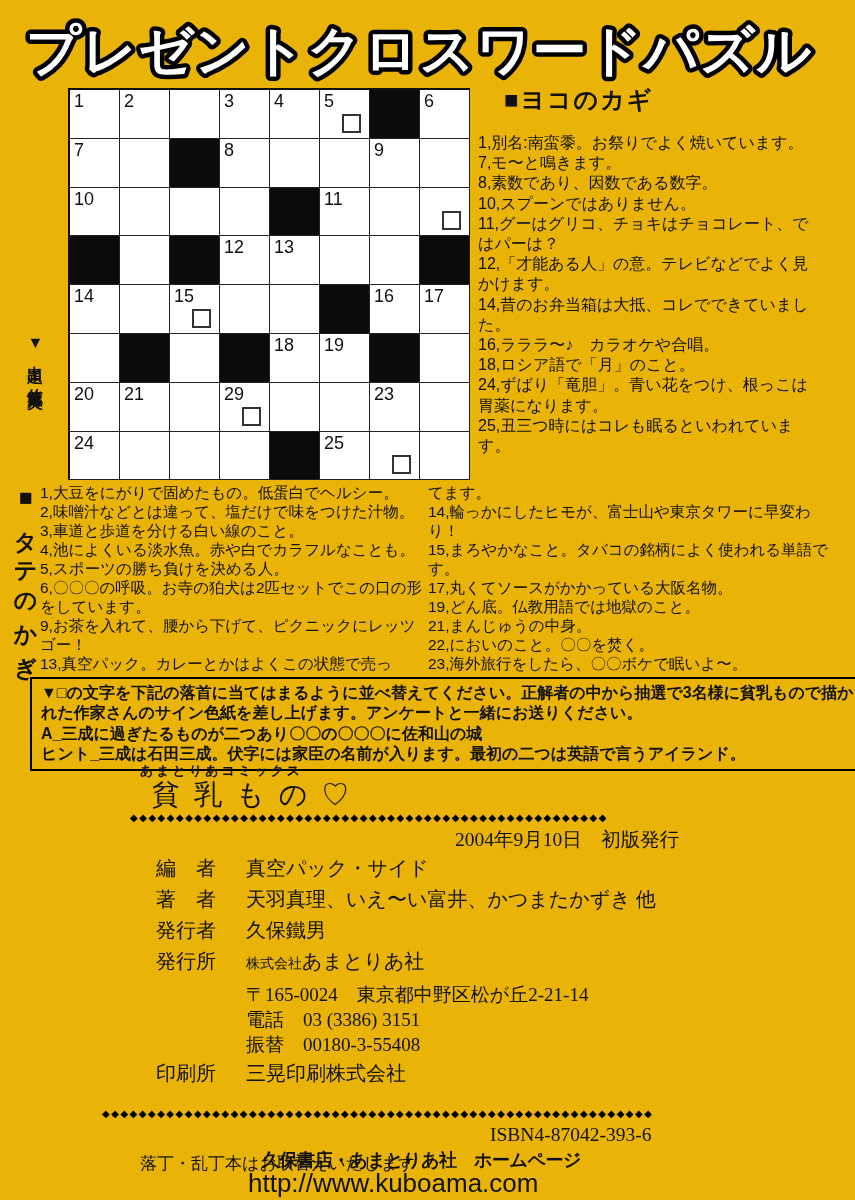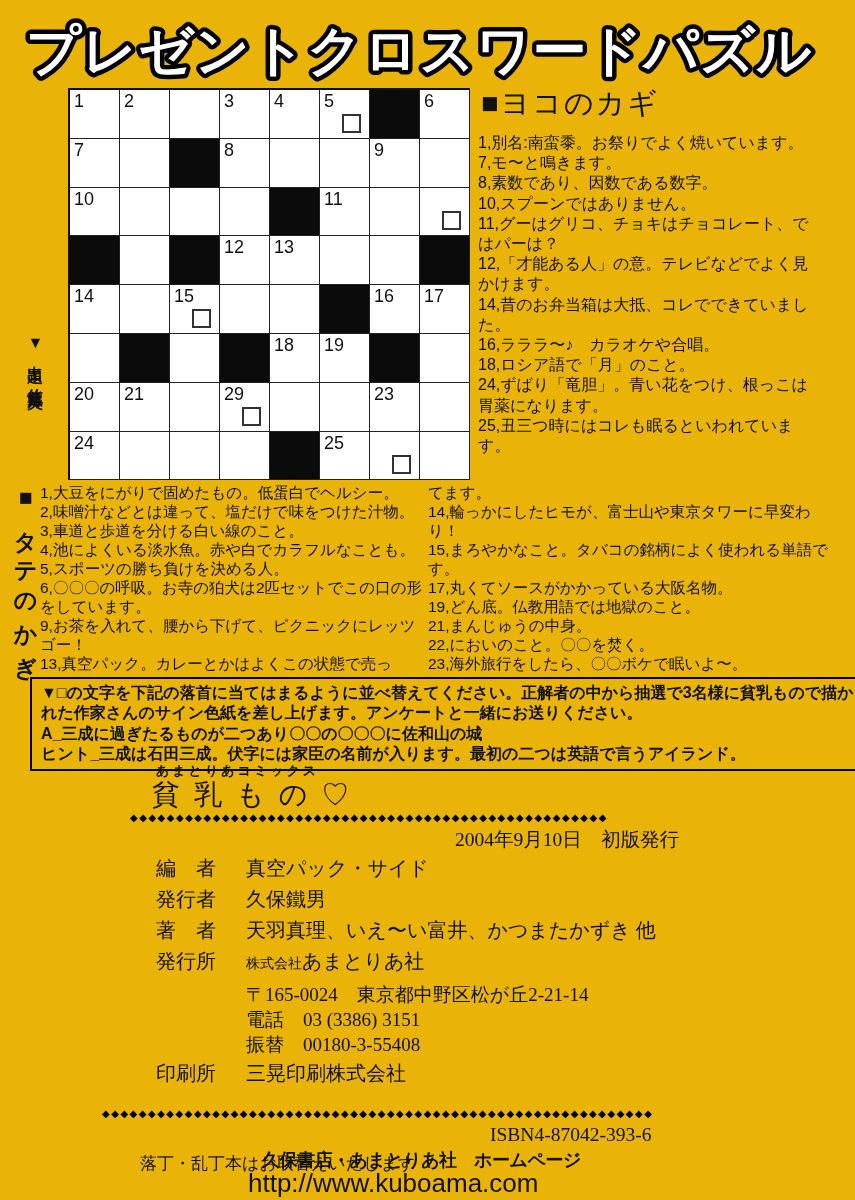--- a/index.html
+++ b/index.html
@@ -14,32 +14,32 @@
   .cell{position:relative;background:#fff;border-right:1.6px solid #222;border-bottom:1.6px solid #222;box-sizing:border-box;}
   .cell.black{background:#0b0b0b;}
   .cellnum{position:absolute;top:0;left:4px;font-size:18px;line-height:22px;color:#111;}
   .marker{position:absolute;bottom:5px;right:8px;width:15px;height:15px;border:2.2px solid #333;background:#fff;}
   
   .byline{position:absolute;left:24px;top:334px;writing-mode:vertical-rl;text-orientation:upright;
           font-size:16px;letter-spacing:2px;font-weight:600;}
   .tate-header-v{position:absolute;left:11px;top:484px;writing-mode:vertical-rl;text-orientation:upright;
           font-size:23px;letter-spacing:5px;font-weight:600;}
   
-  .across-header{position:absolute;left:481px;top:84px;font-size:29px;letter-spacing:2px;font-weight:400;}
+  .across-header{position:absolute;left:504px;top:84px;font-size:24px;letter-spacing:2px;font-weight:700;}
   .across-list{position:absolute;left:478px;top:133px;width:332px;}
   .across-list .clue{font-size:16px;line-height:20.2px;}
   .tate-left{position:absolute;left:40px;top:483px;width:390px;}
   .tate-right{position:absolute;left:428px;top:483px;width:402px;}
   .tate-left .clue,.tate-right .clue{font-size:15.5px;line-height:19px;}
   
   .notice-box{position:absolute;left:30px;top:677px;width:848px;box-sizing:border-box;
               border:2.5px solid #000;padding:4px 9px;}
   .notice-line{font-size:16px;line-height:20.4px;font-weight:700;}
   
-  .series{position:absolute;left:156px;top:762px;font-size:13px;letter-spacing:3px;font-weight:600;}
+  .series{position:absolute;left:140px;top:762px;font-size:13px;letter-spacing:3px;font-weight:600;}
   .book-title{position:absolute;left:152px;top:776px;font-size:28px;letter-spacing:14px;
               font-family:"Liberation Serif",serif;}
   .divider{position:absolute;font-size:10px;letter-spacing:1.5px;white-space:nowrap;overflow:hidden;
            height:14px;color:#000;}
   .d1{left:130px;top:812px;width:568px;}
   .d2{left:102px;top:1108px;width:664px;}
   .issue-date{position:absolute;left:455px;top:826px;font-size:19.5px;font-family:"Liberation Serif",serif;}
   .entries{position:absolute;left:156px;top:858px;width:640px;font-family:"Liberation Serif",serif;font-size:20px;}
   .entry-row{display:flex;margin-bottom:11px;line-height:20px;}
   .entry-label{width:64px;flex:none;}
@@ -236,26 +236,26 @@
   <div class="book-title">貧乳もの♡</div>
   <div class="divider d1">◆◆◆◆◆◆◆◆◆◆◆◆◆◆◆◆◆◆◆◆◆◆◆◆◆◆◆◆◆◆◆◆◆◆◆◆◆◆◆◆◆◆◆◆◆◆◆◆◆◆◆◆</div>
   <div class="issue-date">2004年9月10日　初版発行</div>
 
   <div class="entries" id="colophon-entries">
       <div class="entry-row">
         <span class="entry-label">編　者</span>
         <span class="entry-value">真空パック・サイド</span>
       </div>
       <div class="entry-row">
+        <span class="entry-label">著　者</span>
+        <span class="entry-value">天羽真理、いえ〜い富井、かつまたかずき 他</span>
+      </div>
+      <div class="entry-row">
         <span class="entry-label">発行者</span>
         <span class="entry-value">久保鐵男</span>
-      </div>
-      <div class="entry-row">
-        <span class="entry-label">著　者</span>
-        <span class="entry-value">天羽真理、いえ〜い富井、かつまたかずき 他</span>
       </div>
       <div class="entry-row">
         <span class="entry-label">発行所</span>
         <span class="entry-value"><span class="entry-prefix">株式会社</span>あまとりあ社</span>
       </div>
       <div class="addr-block">
         <div class="addr-line">〒165-0024　東京都中野区松が丘2-21-14</div>
         <div class="addr-line">電話　03 (3386) 3151</div>
         <div class="addr-line">振替　00180-3-55408</div>
       </div>

